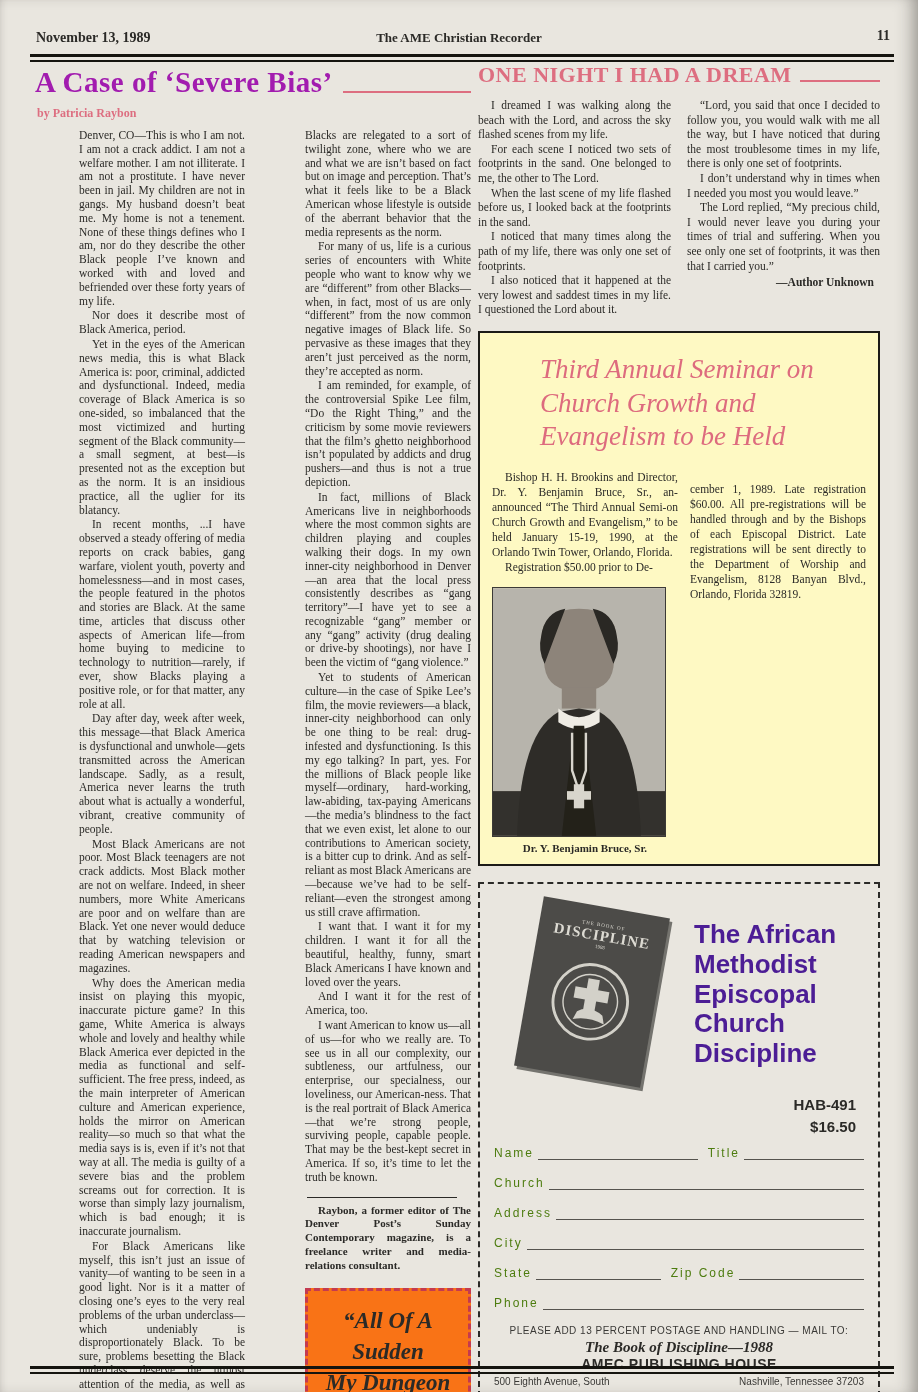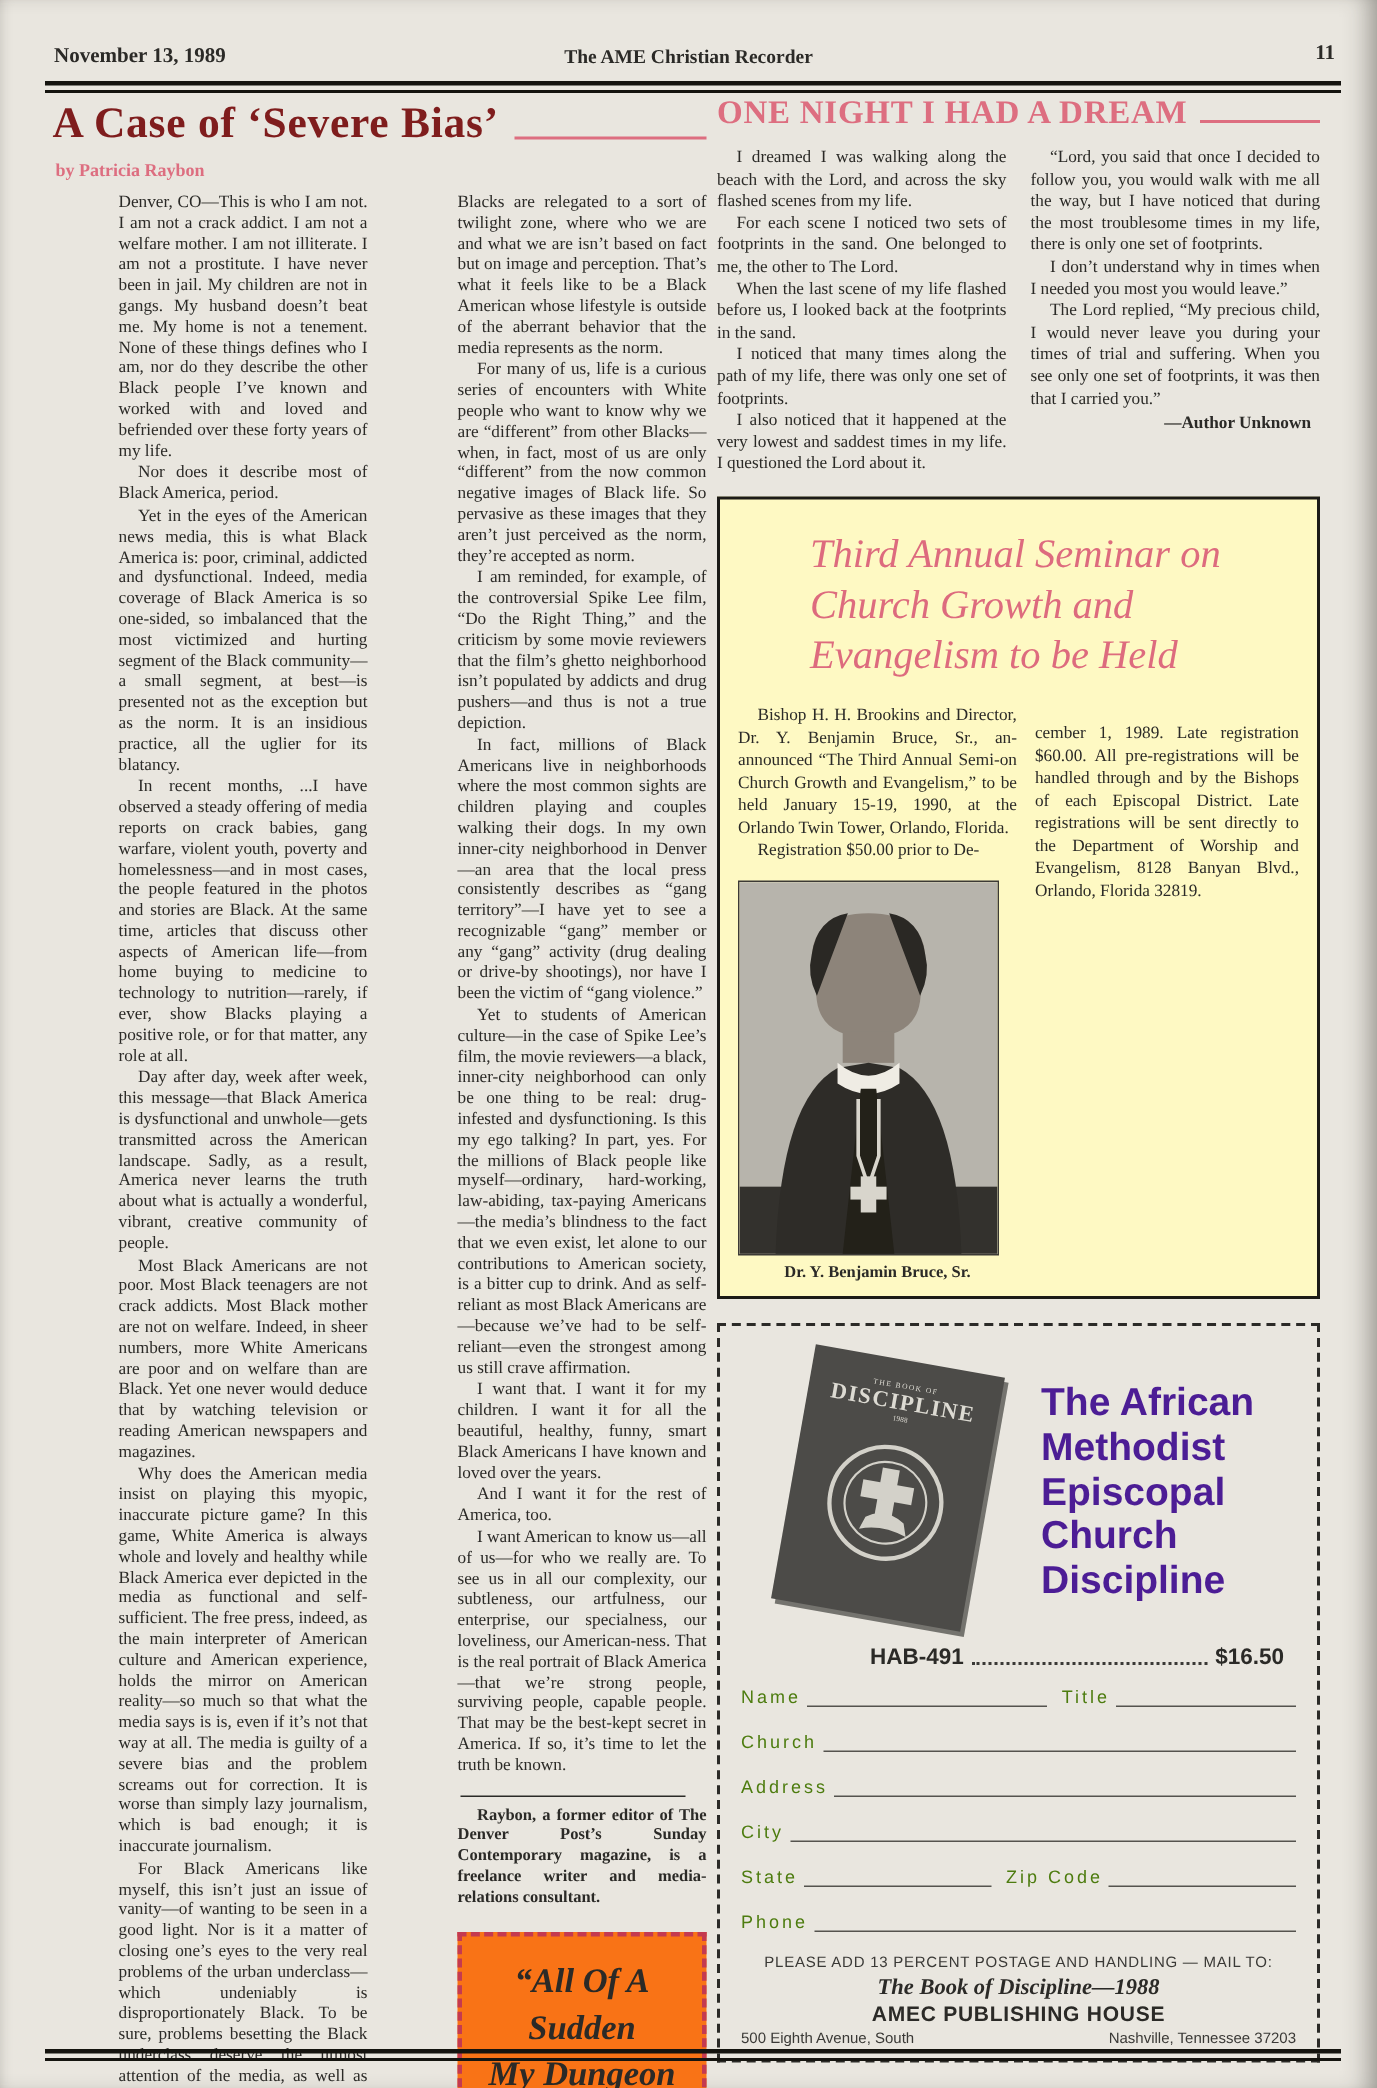--- a/index.html
+++ b/index.html
@@ -10,21 +10,21 @@
   .hdr-date{position:absolute;left:36px;top:30px;font-weight:bold;font-size:14px;}
   .hdr-title{position:absolute;left:0;right:0;top:30px;text-align:center;font-weight:bold;font-size:13px;}
   .hdr-page{position:absolute;right:28px;top:28px;font-weight:bold;font-size:14px;}
   .rule-double{border-top:3px solid #15140f;border-bottom:2px solid #15140f;height:3px;}
   .header-rule{position:absolute;left:30px;right:24px;top:54px;}
   .bottom-rule{position:absolute;left:30px;right:24px;top:1366px;}
 
   
   .left-sec{position:absolute;left:35px;top:66px;width:436px;}
   .headline-row{display:flex;align-items:flex-end;gap:10px;}
-  h1.bias{margin:0;font-size:29px;letter-spacing:.5px;color:#7f1d1d;font-family:"Liberation Serif",serif;font-weight:bold;white-space:nowrap;}
+  h1.bias{margin:0;font-size:29px;letter-spacing:.5px;color:#a21caf;font-family:"Liberation Serif",serif;font-weight:bold;white-space:nowrap;}
   .pink-line{flex:1;border-bottom:2px solid #dd6e80;margin-bottom:6px;min-width:60px;}
   .byline{color:#dd6e80;font-weight:bold;font-size:12px;margin:7px 0 8px 2px;}
   .cols{display:flex;gap:16px;}
   .col{width:205px;font-size:11.5px;line-height:1.2;text-align:justify;margin-left:44px;}
   .col p{margin:0 0 1px 0;text-indent:13px;}
   .col p:first-child{text-indent:0;}
   .bio-divider{width:150px;border-top:1.5px solid #2b2a27;margin:12px 0 6px 2px;}
   .bio{font-weight:bold;font-size:11px;line-height:1.25;text-align:justify;margin:0;}
   .quote-box{margin-top:16px;border:3px dashed #c43a50;background:#f97316;padding:14px 6px 16px;}
   .quote-line{text-align:center;font-weight:bold;font-style:italic;font-size:23px;line-height:1.35;}
@@ -55,21 +55,21 @@
   
   .ad-box{margin-top:16px;border:2px dashed #2b2a27;padding:10px 14px 8px;}
   .ad-top{display:flex;align-items:flex-start;}
   .book-wrap{width:200px;height:200px;position:relative;}
   .book{position:absolute;left:34px;top:12px;width:128px;height:172px;background:#4c4b48;transform:rotate(10deg);
         box-shadow:3px 3px 0 #74736e;display:flex;flex-direction:column;align-items:center;color:#dcdad2;}
   .book .bk-top{font-size:5px;letter-spacing:1px;margin-top:16px;}
   .book .bk-title{font-weight:bold;font-size:15px;letter-spacing:1px;font-family:"Liberation Serif",serif;}
   .book .bk-year{font-size:5px;margin-bottom:4px;}
   .ad-headline{flex:1;text-align:left;font-family:"Liberation Sans",sans-serif;font-weight:bold;font-size:26px;line-height:1.15;color:#4c1d95;padding-top:26px;padding-right:4px;}
-  .hab-row{display:flex;align-items:flex-end;font-family:"Liberation Sans",sans-serif;font-weight:bold;font-size:15px;margin:2px 0 10px;padding:0 8px 0 86px;}
+  .hab-row{display:flex;align-items:flex-end;font-family:"Liberation Sans",sans-serif;font-weight:bold;font-size:15px;margin:2px 0 10px;padding:0 8px 0 86px;flex-direction:column;}
   .leader{flex:1;border-bottom:2px dotted #3a3936;margin:0 5px 3px;}
   .form-row{display:flex;align-items:flex-end;font-family:"Liberation Sans",sans-serif;font-size:12px;letter-spacing:2px;color:#4d7c0f;margin-bottom:15px;}
   .fline{flex:1;border-bottom:1.2px solid #55534e;margin-left:4px;height:14px;}
   .fline.short{flex:0 0 120px;}
   .form-row .lbl2{margin-left:10px;}
   .ad-note{text-align:center;font-family:"Liberation Sans",sans-serif;font-size:10px;letter-spacing:.5px;color:#3a3936;margin-top:6px;}
   .ad-mail1{text-align:center;font-weight:bold;font-style:italic;font-size:15px;margin-top:3px;}
   .ad-mail2{text-align:center;font-family:"Liberation Sans",sans-serif;font-weight:bold;font-size:14px;letter-spacing:.5px;}
   .ad-addr{display:flex;justify-content:space-between;font-family:"Liberation Sans",sans-serif;font-size:10px;color:#3a3936;margin-top:4px;}
 </style>

